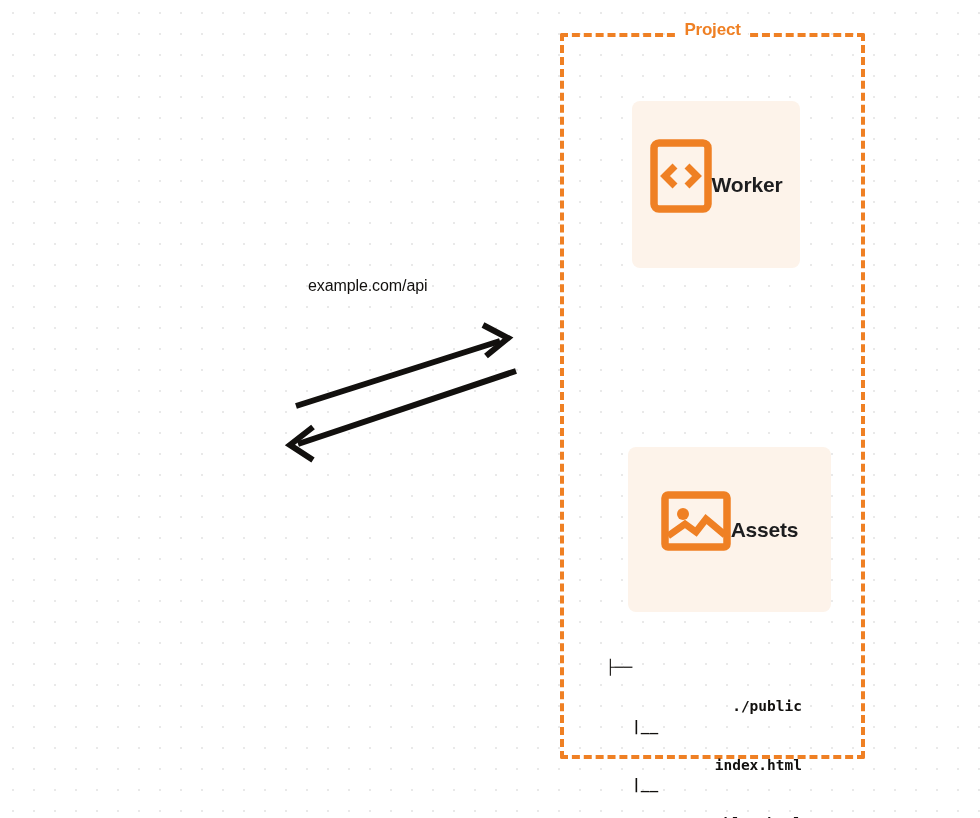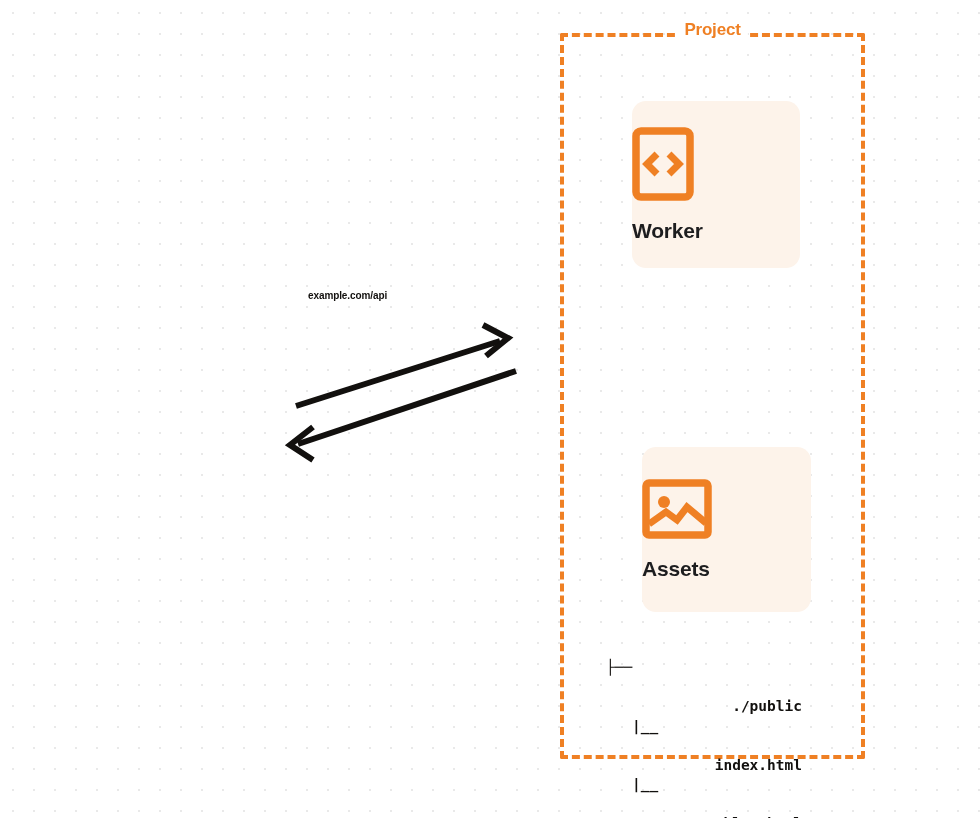--- a/index.html
+++ b/index.html
@@ -50,23 +50,23 @@
     left: 0;
     top: 0;
     width: 980px;
     height: 818px;
     pointer-events: none;
   }
 
   #request-label {
     position: absolute;
     left: 308px;
-    top: 290px;
-    font-size: 10px;
-    font-weight: bold;
+    top: 277px;
+    font-size: 16px;
+    font-weight: normal;
     color: #12100e;
     letter-spacing: -0.1px;
     white-space: nowrap;
   }
 
   
   #project-container {
     position: absolute;
     left: 560px;
     top: 33px;
@@ -87,35 +87,36 @@
     font-weight: bold;
     color: #ef8024;
     letter-spacing: -0.2px;
     white-space: nowrap;
   }
 
   
   .service-card {
     position: absolute;
     background: #fdf3ea;
-    border-radius: 14px;
+    border-radius: 8px;
     display: flex;
-    flex-direction: column;
+    flex-direction: row;
+    align-items: center;
     justify-content: center;
   }
   #worker-card {
     left: 632px;
     top: 101px;
     width: 168px;
     height: 167px;
   }
   #assets-card {
-    left: 642px;
+    left: 628px;
     top: 447px;
-    width: 169px;
+    width: 203px;
     height: 165px;
   }
   .service-card .card-icon {
     display: block;
     margin-bottom: 14px;
   }
   .service-card .card-label {
     font-size: 21px;
     font-weight: bold;
     color: #1d1d1f;

